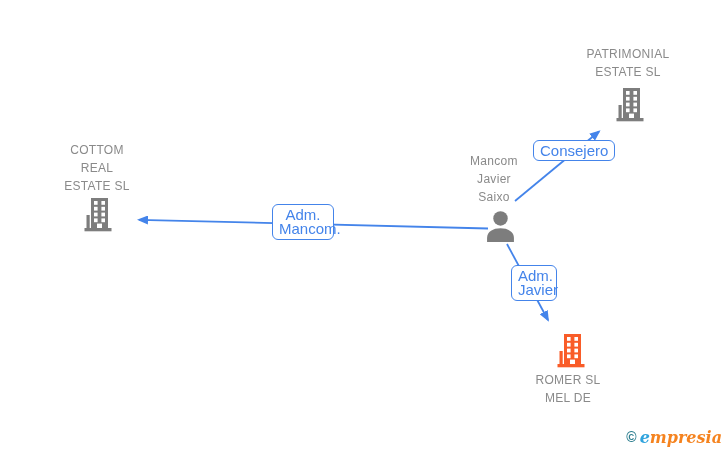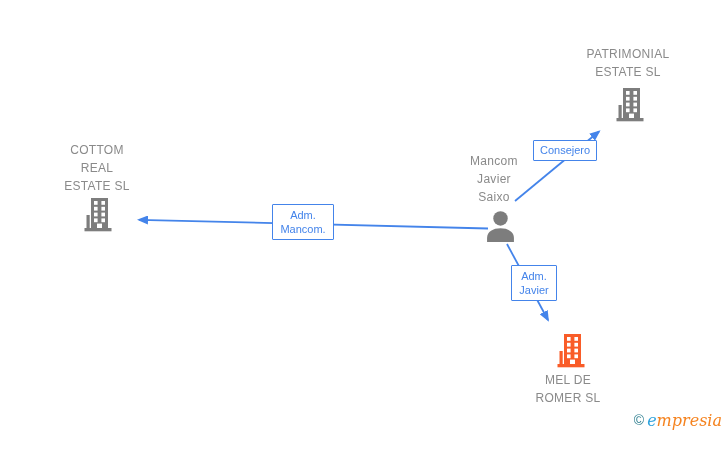--- a/index.html
+++ b/index.html
@@ -25,36 +25,37 @@
     font-size: 12px;
     line-height: 18px;
     letter-spacing: 0.3px;
   }
   .node-label span { display: block; }
   .node-icon { position: absolute; }
   .edge-label {
     position: absolute;
     background: #ffffff;
     border: 1.6px solid #4484EA;
-    border-radius: 1px;
+    border-radius: 6px;
     color: #4484EA;
-    font-size: 11px;
+    font-size: 15px;
     line-height: 14px;
     text-align: center;
     padding: 3px 6px;
   }
   .edge-label span { display: block; }
   .edge-label.single { padding: 2px 6px; line-height: 15px; }
   .watermark {
     position: absolute;
     right: 6px;
-    bottom: 20px;
+    bottom: 3px;
     font-size: 15px;
     white-space: nowrap;
     cursor: pointer;
+    font-weight: bold;
   }
   .wm-copy {
     color: #2E7F90;
     font-size: 14px;
     vertical-align: 1px;
     margin-right: 3px;
     font-family: "Liberation Sans", sans-serif;
   }
   .wm-script {
     font-family: "DejaVu Serif", serif;
@@ -158,22 +159,22 @@
         <rect x="11" y="8.8" width="3.6" height="3.8"></rect>
           <rect x="18.4" y="8.8" width="3.6" height="3.8"></rect>
         <rect x="11" y="14.6" width="3.6" height="3.8"></rect>
           <rect x="18.4" y="14.6" width="3.6" height="3.8"></rect>
         <rect x="11" y="20.4" width="3.6" height="3.8"></rect>
           <rect x="18.4" y="20.4" width="3.6" height="3.8"></rect>
         <rect x="14" y="25.6" width="5" height="4.4"></rect>
       </g>
     </svg>
     <div class="node-label" style="left:508px; top:371px; width:120px;">
+      <span>ROMER SL</span>
       <span>MEL DE</span>
-      <span>ROMER SL</span>
     </div>
   </div>
 
   <div class="edge-label single" style="left:533px; top:140px;">
     <span>Consejero</span>
   </div>
 
   <div class="edge-label" style="left:272px; top:204px; width:48px;">
     <span>Adm.</span>
     <span>Mancom.</span>

